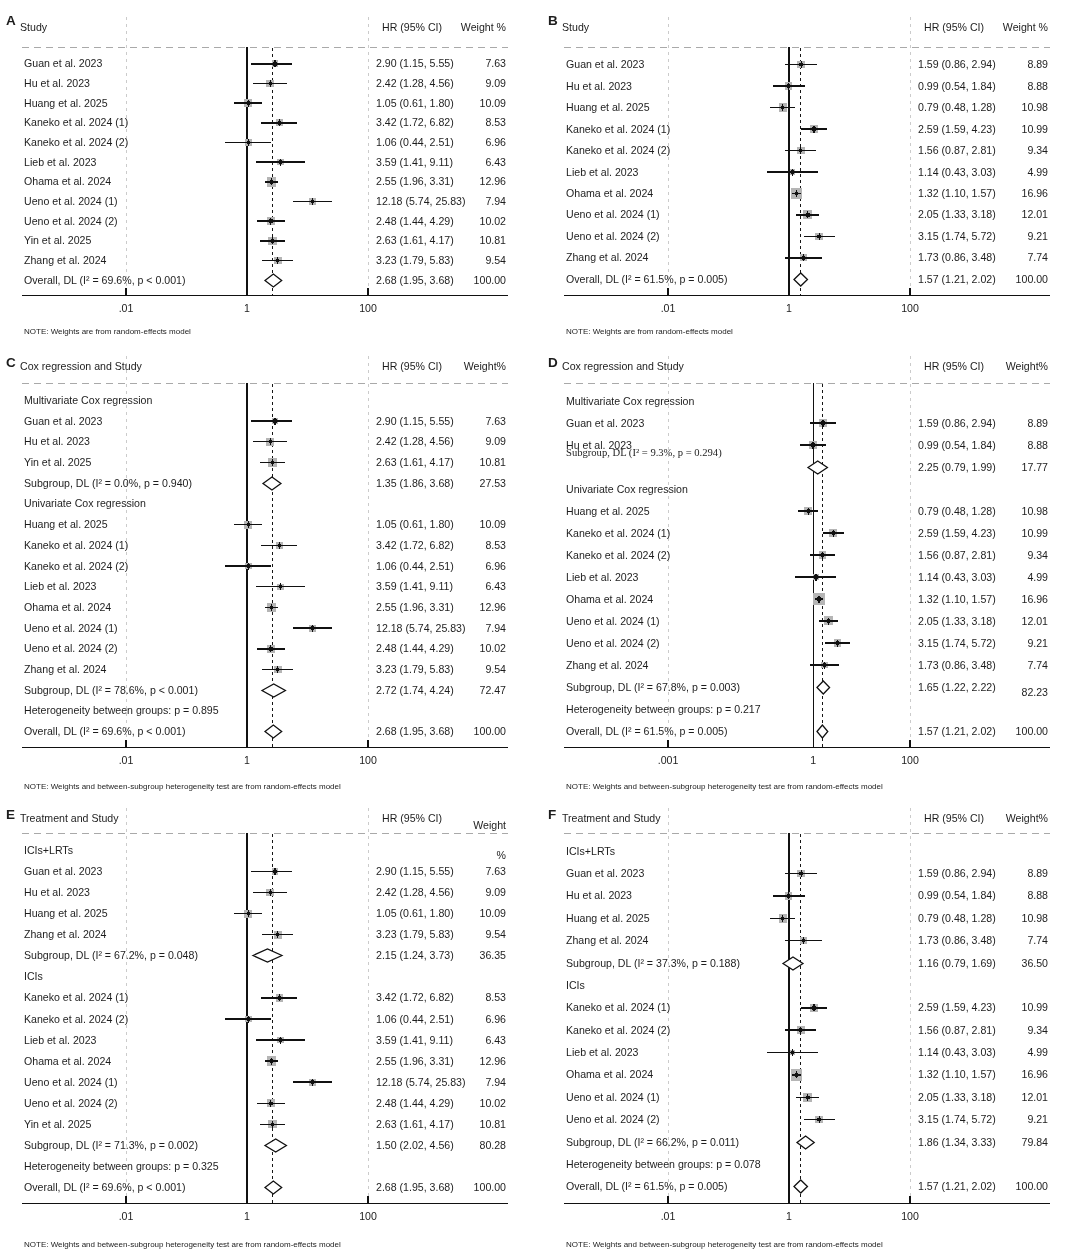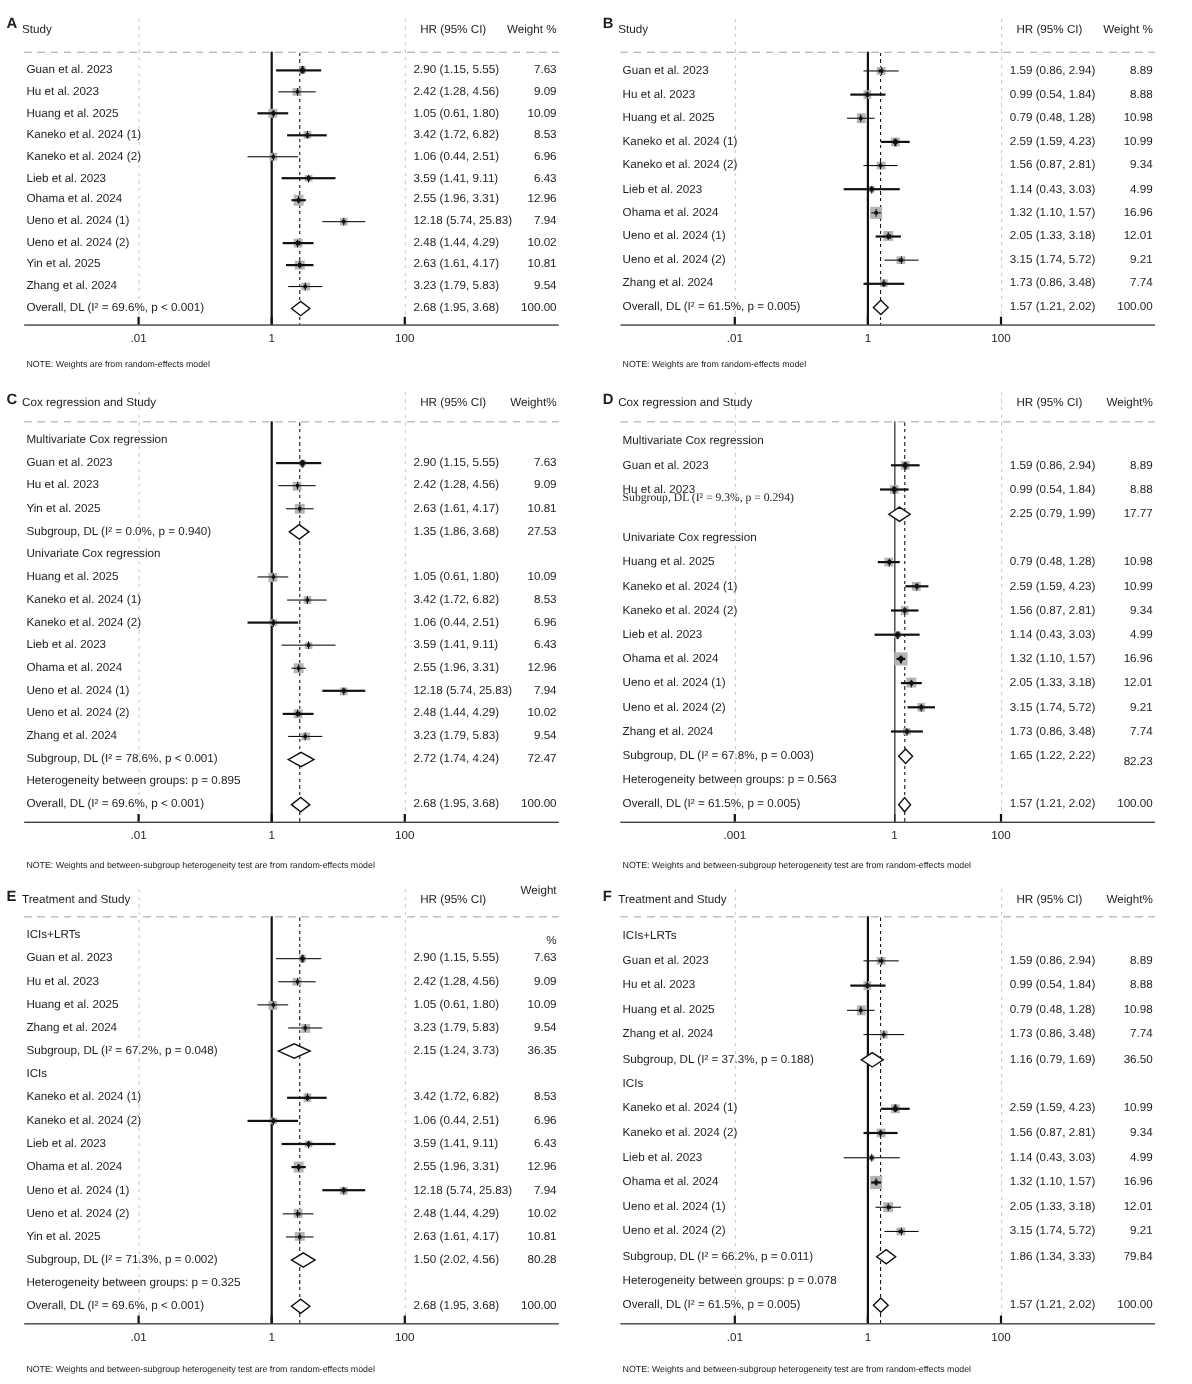--- a/index.html
+++ b/index.html
@@ -424,21 +424,21 @@
       <div class="vline solid" style="left: 282.121px; top: 313.5px; width: 1.2px; height: 7px;"></div>
       <div class="pmark" style="left: 281.021px; top: 315.3px; width: 3.4px; height: 3.4px;"></div>
       <span class="t" style="left: 376px; top: 310.5px;">1.73 (0.86, 3.48)</span>
       <span class="t wcol" style="left: 428px; top: 310.5px; width: 78px;">7.74</span>
       <span class="t" style="left: 24px; top: 332.5px;">Subgroup, DL (I² = 67.8%, p = 0.003)</span>
       <svg width="14.583668158753085" height="15" viewBox="0 0 14.583668158753085 15" style="position: absolute; left: 274.38px; top: 331.5px; overflow: visible;">
         <polygon points="1,7.5 7.291834079376542,1 13.583668158753085,7.5 7.291834079376542,14" fill="#fff" stroke="#111" stroke-width="1.3"></polygon>
       </svg>
       <span class="t" style="left: 376px; top: 332.5px;">1.65 (1.22, 2.22)</span>
       <span class="t wcol" style="left: 428px; top: 326px; width: 78px; margin-top: 12px;">82.23</span>
-      <span class="t" style="left: 24px; top: 354.5px;">Heterogeneity between groups: p = 0.563</span>
+      <span class="t" style="left: 24px; top: 354.5px;">Heterogeneity between groups: p = 0.217</span>
       <span class="t" style="left: 24px; top: 376.5px;">Overall, DL (I² = 61.5%, p = 0.005)</span>
       <svg width="12.77219435790039" height="15" viewBox="0 0 12.77219435790039 15" style="position: absolute; left: 274.207px; top: 375.5px; overflow: visible;">
         <polygon points="1,7.5 6.386097178950195,1 11.77219435790039,7.5 6.386097178950195,14" fill="#fff" stroke="#111" stroke-width="1.3"></polygon>
       </svg>
       <span class="t" style="left: 376px; top: 376.5px;">1.57 (1.21, 2.02)</span>
       <span class="t wcol" style="left: 428px; top: 376.5px; width: 78px;">100.00</span>
       <div class="hline solid" style="left: 22px; top: 399px; width: 486px; height: 1.4px;"></div>
       <div class="vline solid" style="left: 125.4px; top: 392px; width: 1.2px; height: 7px;"></div>
       <span class="t tick-label" style="left: 126px; top: 406px;">.001</span>
       <div class="vline solid" style="left: 270.6px; top: 392px; width: 1.2px; height: 7px;"></div>
@@ -446,21 +446,21 @@
       <div class="vline solid" style="left: 367.4px; top: 392px; width: 1.2px; height: 7px;"></div>
       <span class="t tick-label" style="left: 368px; top: 406px;">100</span>
       <span class="t note" style="left: 24px; top: 432px;">NOTE: Weights and between-subgroup heterogeneity test are from random-effects model</span>
     </section>
     <section class="panel" style="left: 0px; top: 803px; width: 542px; height: 455px;">
       <div class="vline grid" style="left: 125.5px; top: 5px; width: 1px; height: 395px;"></div>
       <div class="vline grid" style="left: 367.5px; top: 5px; width: 1px; height: 395px;"></div>
       <span class="t letter" style="left: 6px; top: 5px;">E</span>
       <span class="t" style="left: 20px; top: 9px;">Treatment and Study</span>
       <span class="t" style="left: 382px; top: 9px;">HR (95% CI)</span>
-      <span class="t wcol" style="left: 428px; top: 1px; width: 78px;">Weight</span>
+      <span class="t wcol" style="left: 428px; top: 16px; width: 78px;">Weight</span>
       <span class="t wcol" style="left: 428px; top: 46px; width: 78px;">%</span>
       <div class="hline sep" style="left: 22px; top: 30px; width: 486px; height: 1px;"></div>
       <div class="vline solid" style="left: 246.3px; top: 30px; width: 1.4px; height: 370px;"></div>
       <div class="vline dash" style="left: 272.402px; top: 31px; width: 1px; height: 369px;"></div>
       <span class="t" style="left: 24px; top: 41.0294px;">ICIs+LRTs</span>
       <span class="t" style="left: 24px; top: 62.0882px;">Guan et al. 2023</span>
       <div class="wbox" style="left: 271.568px; top: 65.1807px; width: 6.815px; height: 6.815px;"></div>
       <div class="hline solid" style="left: 250.672px; top: 67.8882px; width: 41.3575px; height: 1.4px;"></div>
       <div class="vline solid" style="left: 274.375px; top: 65.0882px; width: 1.2px; height: 7px;"></div>
       <div class="pmark" style="left: 273.275px; top: 66.8882px; width: 3.4px; height: 3.4px;"></div>

